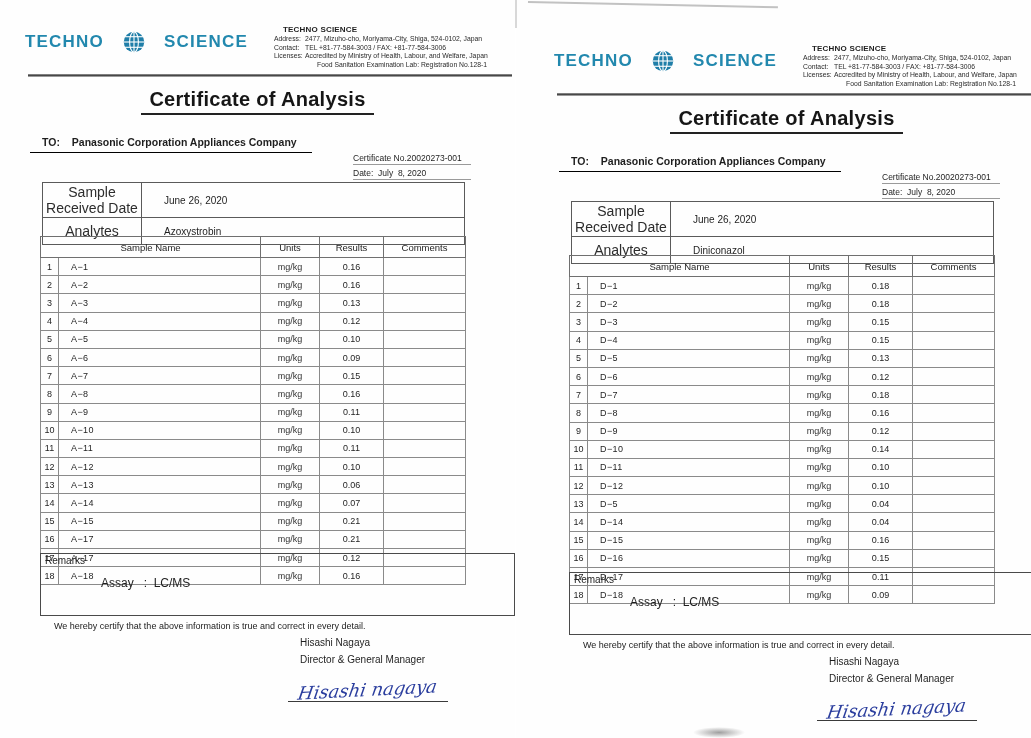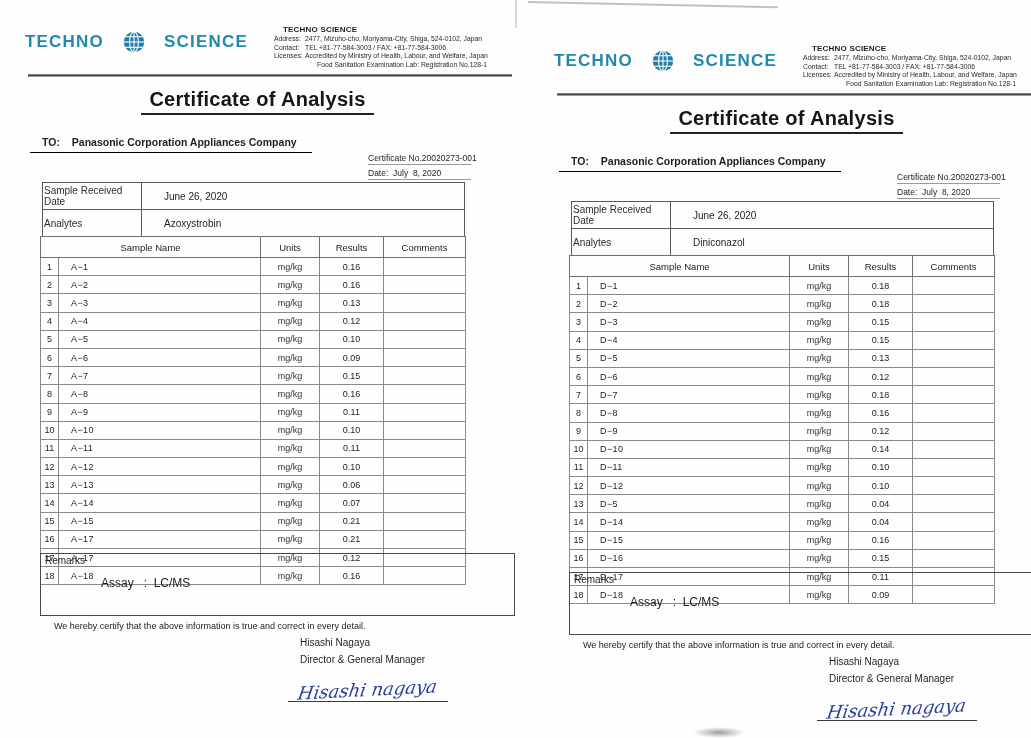--- a/index.html
+++ b/index.html
@@ -33,26 +33,26 @@
   .doc-title { display:inline-block; font-size:20px; font-weight:bold; letter-spacing:.3px;
                color:#161616; border-bottom:2px solid #222; padding:0 8px 2px; }
 
   .to-line { position:absolute; left:30px; top:136px; width:270px;
              border-bottom:1px solid #000000; padding:0 0 4px 12px;
              font-size:10.5px; font-weight:bold; white-space:nowrap; }
   .to-label { margin-right:9px; }
 
   .cert-meta { position:absolute; left:353px; top:153px; width:118px; font-size:8.5px; }
   .meta-line { border-bottom:1px solid #9a9a9a; padding-bottom:1px; margin-bottom:3px;
-               white-space:pre;margin-left:15px; }
+               white-space:pre; }
 
   .info-table { position:absolute; left:42px; top:182px; width:423px;
                 border-collapse:collapse; border:1.5px solid #4a4a4a; }
   .info-table td { border:1px solid #5a5a5a; height:24px; }
-  .info-label { width:96px; text-align:left; font-size:10px; color:#2d2d2d; }
+  .info-label { width:96px; text-align:center; font-size:14px; color:#2d2d2d; }
   .info-value { font-size:10px; padding-left:22px; }
 
   .results-table { position:absolute; left:40px; top:236px; width:425px;
                    border-collapse:collapse; table-layout:fixed; border:1.5px solid #4a4a4a; }
   .results-table th { border:1px solid #6f6f6f; font-size:9.5px; font-weight:normal;
                       height:18px; color:#242424; }
   .results-table td { border:1px solid #8a8a8a; height:15.2px; font-size:9px;
                       overflow:hidden; white-space:nowrap; }
   .c-no     { text-align:center; font-size:8.5px; }
   .c-name   { padding-left:12px; letter-spacing:.4px; }

